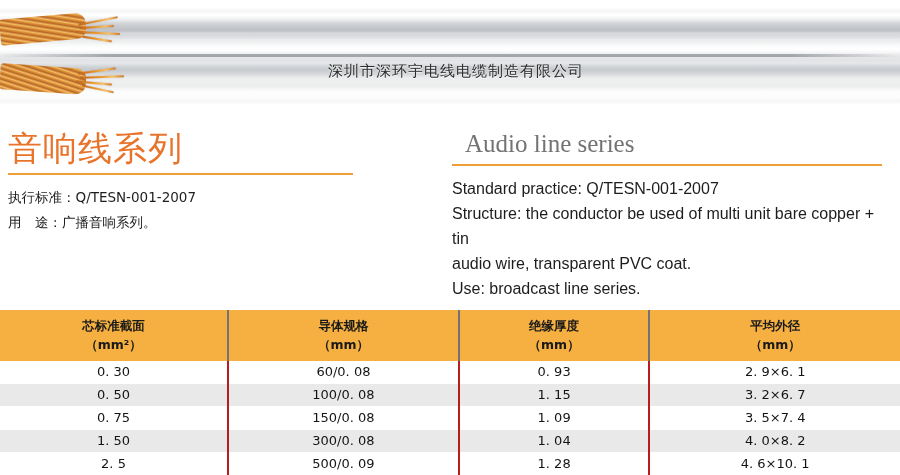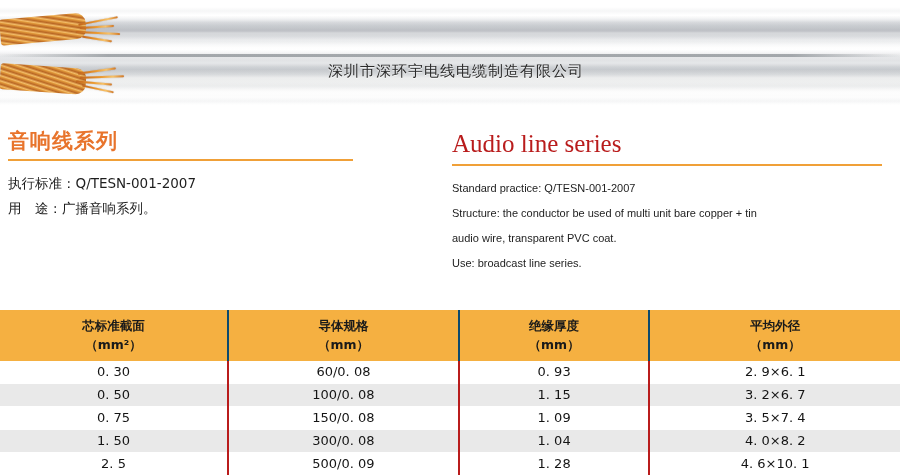--- a/index.html
+++ b/index.html
@@ -108,69 +108,69 @@
     padding: 18px 0 0 0;
   }
   .col {
     position: absolute;
     top: 18px;
   }
   .col-cn { left: 8px; width: 440px; }
   .col-en { left: 452px; width: 440px; }
 
   .heading-cn {
-    font-size: 21px;
-    font-weight: bold;
+    font-size: 34px;
+    font-weight: normal;
     color: #e8742c;
     font-family: "DejaVu Sans", "Liberation Sans", sans-serif;
     letter-spacing: 1px;
     margin: 0 0 6px 0;
     line-height: 1.1;
   }
   .heading-en {
     font-size: 25px;
-    color: #b91c1c;
+    color: #737373;
     font-family: "Liberation Serif", serif;
-    margin: 0 0 6px 0;
+    margin: 0 0 6px 13px;
     line-height: 1.1;
   }
   .rule {
     height: 2px;
     background: #f0a038;
     width: 430px;
     margin: 4px 0 10px 0;
   }
   .rule-cn { width: 345px; }
   .rule-en { width: 430px; }
 
   .lines-cn { font-size: 13.5px; color: #1d1d1d; line-height: 25px;
     font-family: "DejaVu Sans", "Liberation Sans", sans-serif; }
   .lines-cn .row { white-space: nowrap; }
-  .lines-en { font-size: 11px; color: #1d1d1d; line-height: 25px;
+  .lines-en { font-size: 16px; color: #1d1d1d; line-height: 25px;
     font-family: "Liberation Sans", sans-serif; }
 
   
   .table-wrap {
     position: absolute;
     left: 0; top: 310px;
     width: 900px;
   }
   table.spec {
     border-collapse: collapse;
     width: 900px;
     font-family: "DejaVu Sans", "Liberation Sans", sans-serif;
   }
   table.spec th {
     background: #f5b041;
     color: #1a1a1a;
     font-size: 13.5px;
     font-weight: bold;
     text-align: center;
     padding: 6px 0 7px 0;
-    border-right: 2px solid #0c4a6e;
+    border-right: 2px solid #737373;
     line-height: 19px;
   }
   table.spec th:last-child { border-right: none; }
   table.spec td {
     text-align: center;
     font-size: 13px;
     color: #141414;
     padding: 3px 0 4px 0;
     border-right: 2px solid #b91c1c;
     border-bottom: 1px solid #ffffff;

